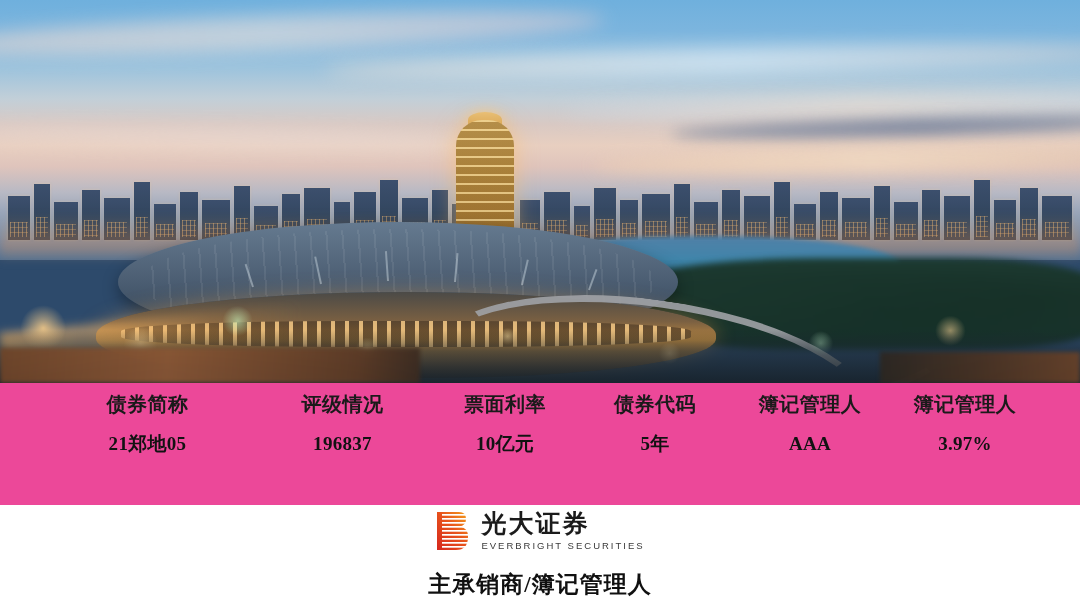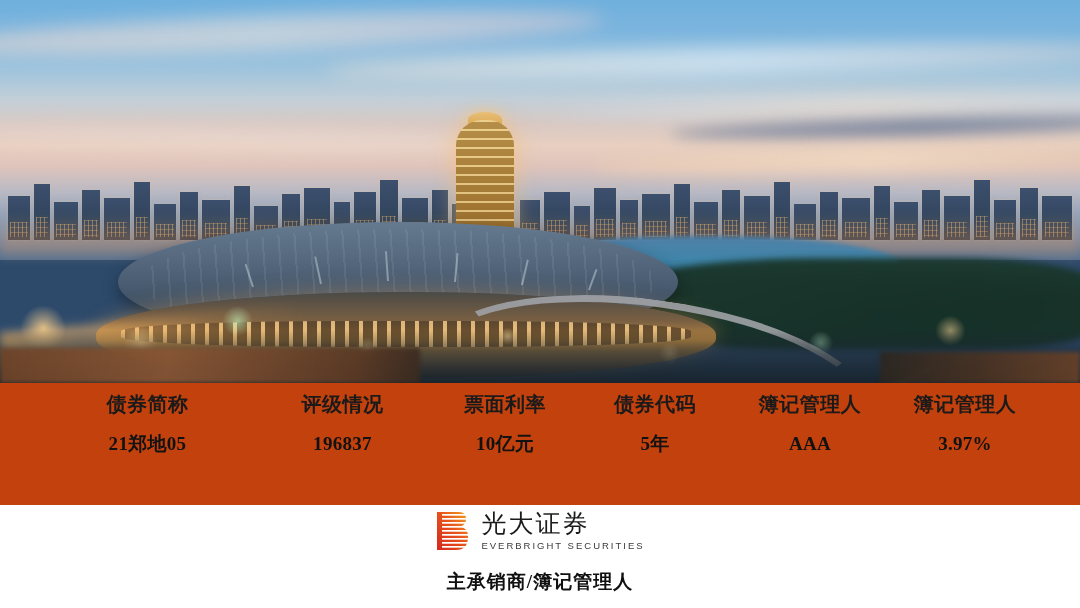--- a/index.html
+++ b/index.html
@@ -290,21 +290,21 @@
     margin-top: 4px;
     text-shadow: 0 1px 1px rgba(255,255,255,.3);
   }
 
   
   .table-area {
     position: absolute;
     left: 0; top: 383px;
     width: 1080px;
     height: 122px;
-    background: #c2410c;
+    background: #ec4899;
   }
   table.bond-table {
     width: 1000px;
     margin: 0 auto;
     border-collapse: collapse;
     table-layout: fixed;
   }
   table.bond-table th {
     font-family: "Liberation Serif", "DejaVu Serif", serif;
     font-weight: bold;
@@ -354,36 +354,36 @@
     width: 34px;
     height: 40px;
     flex: none;
   }
   .logo-text-block {
     text-align: left;
     line-height: 1;
   }
   .logo-cn {
     font-family: "Liberation Sans", "DejaVu Sans", sans-serif;
-    font-weight: normal;
+    font-weight: bold;
     font-size: 25px;
     color: #1b1b1b;
     letter-spacing: 2px;
   }
   .logo-en {
     font-family: "Liberation Sans", "DejaVu Sans", sans-serif;
     font-size: 9.5px;
     color: #3a3a3a;
     letter-spacing: 2.0px;
     margin-top: 5px;
   }
   .underwriter {
     font-family: "Liberation Serif", "DejaVu Serif", serif;
     font-weight: bold;
-    font-size: 19px;
+    font-size: 23px;
     color: #101010;
     letter-spacing: 1px;
     margin-top: 12px;
   }
 </style>
 </head>
 <body>
 
 <div id="poster">
 

